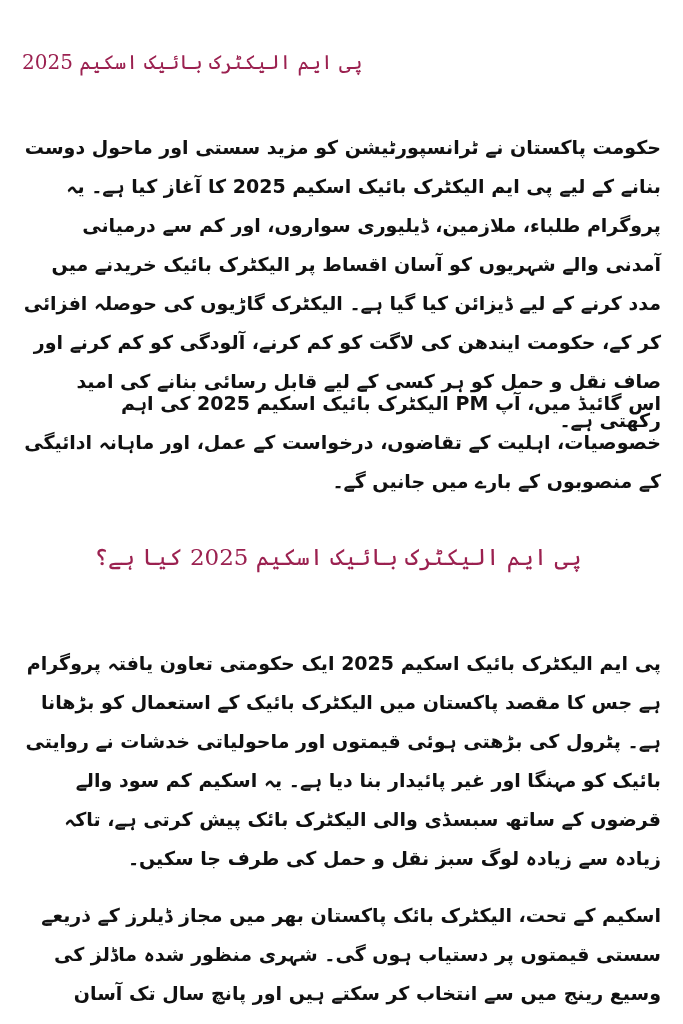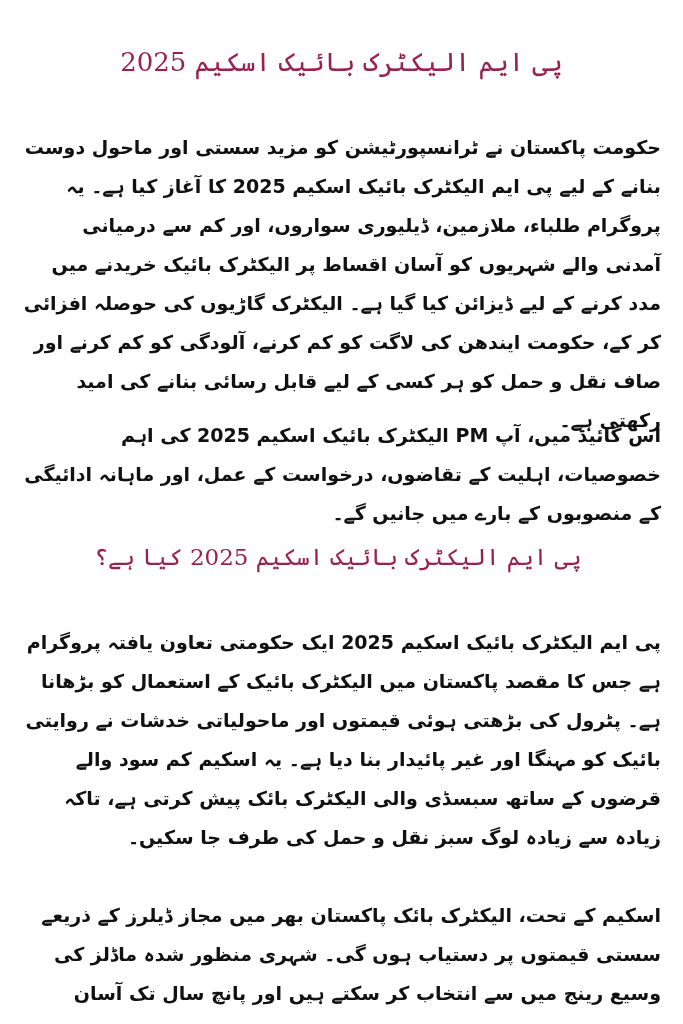--- a/index.html
+++ b/index.html
@@ -17,22 +17,22 @@
     }
     .page {
       width: 683px;
       box-sizing: border-box;
       padding: 0 22px;
     }
     .title {
       margin: 0;
       padding-top: 40px;
       height: 48px;
-      text-align: center;
-      font-size: 26px;
+      text-align: left;
+      font-size: 20px;
       line-height: 44px;
       font-weight: normal;
       color: #9b2150;
       font-family: "DejaVu Serif", serif;
     }
     .section-title {
       margin: 0;
       position: absolute;
       left: 0;
       width: 676px;
@@ -49,22 +49,22 @@
       left: 22px;
       width: 639px;
       margin: 0;
       text-align: right;
       font-size: 19px;
       line-height: 39px;
       font-weight: bold;
       color: #111111;
     }
     .p1 { top: 128px; }
-    .p2 { top: 416px; }
-    .p3 { top: 623px; }
+    .p2 { top: 384px; }
+    .p3 { top: 644px; }
     .p4 { top: 896px; }
   </style>
 </head>
 <body>
 
 <div class="page">
   <h1 class="title">پی ایم الیکٹرک بائیک اسکیم 2025</h1>
 
   <p class="para p1">حکومت پاکستان نے ٹرانسپورٹیشن کو مزید سستی اور ماحول دوست بنانے کے لیے پی ایم الیکٹرک بائیک اسکیم 2025 کا آغاز کیا ہے۔ یہ پروگرام طلباء، ملازمین، ڈیلیوری سواروں، اور کم سے درمیانی آمدنی والے شہریوں کو آسان اقساط پر الیکٹرک بائیک خریدنے میں مدد کرنے کے لیے ڈیزائن کیا گیا ہے۔ الیکٹرک گاڑیوں کی حوصلہ افزائی کر کے، حکومت ایندھن کی لاگت کو کم کرنے، آلودگی کو کم کرنے اور صاف نقل و حمل کو ہر کسی کے لیے قابل رسائی بنانے کی امید رکھتی ہے۔</p>
 

